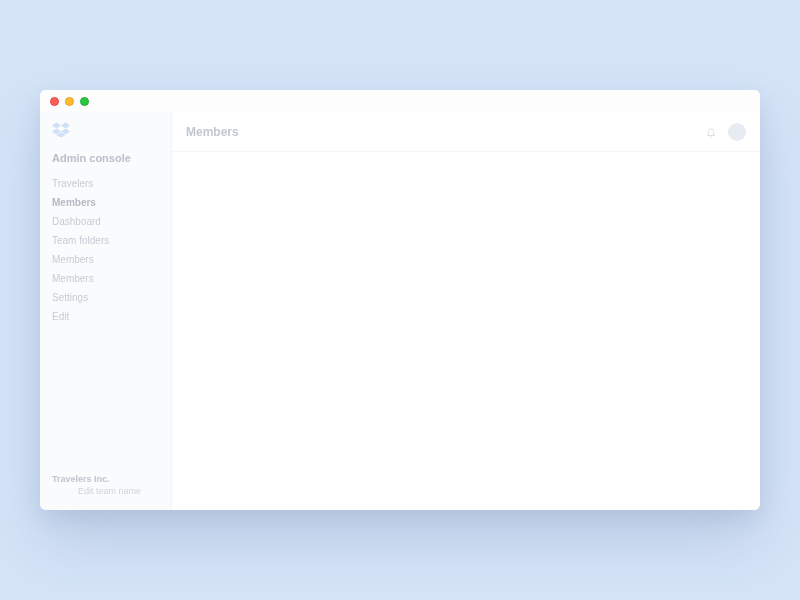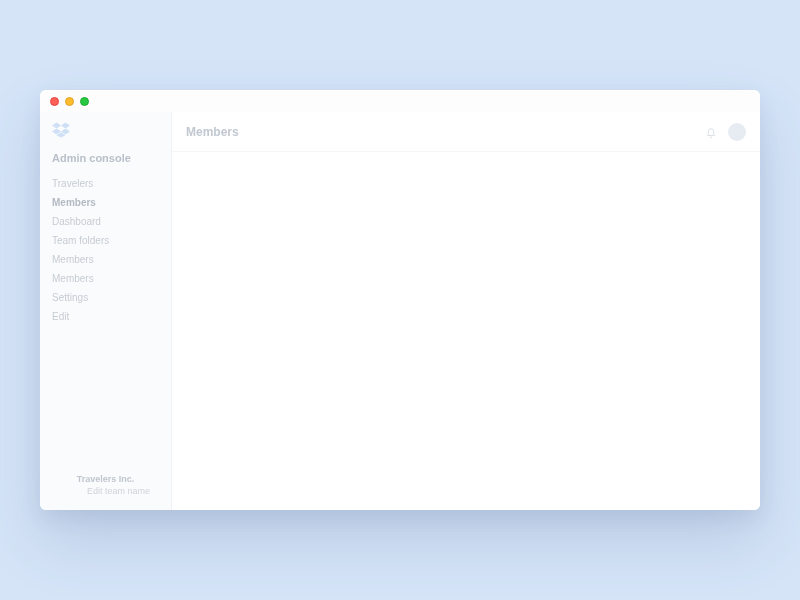--- a/index.html
+++ b/index.html
@@ -62,21 +62,20 @@
     color: #b9c0ca;
     margin-bottom: 14px;
   }
   .nav { list-style: none; display: flex; flex-direction: column; gap: 8px; }
   .nav li { cursor: pointer; color: #c6ccd4; }
   .nav li.active { font-weight: 700; color: #b3bac4; }
   .sidebar-footer {
     margin-top: auto;
     font-size: 9px;
     line-height: 1.4;
-    text-align: center;
   }
   .team-name { font-weight: 700; color: #bfc6cf; }
   .team-sub  { color: #ced4db; padding-left: 26px; }
 
   .main {
     flex: 1;
     display: flex;
     flex-direction: column;
     background: #ffffff;
     min-width: 0;

